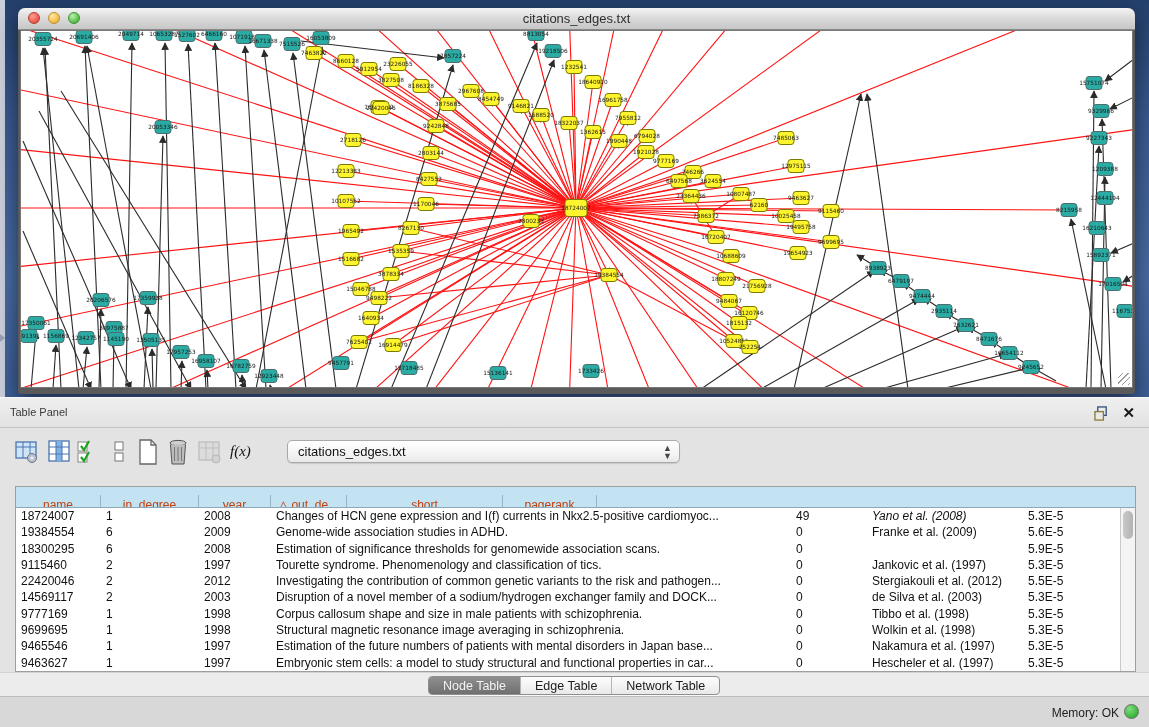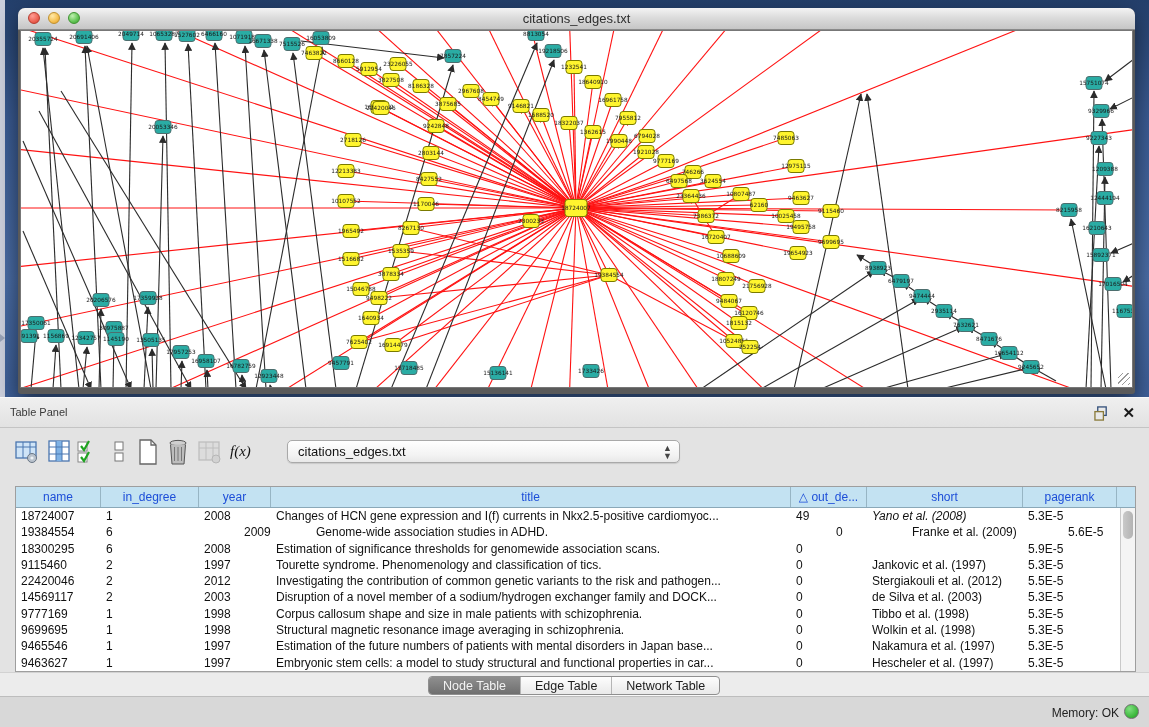--- a/index.html
+++ b/index.html
@@ -44,22 +44,22 @@
   .fx { font-size:15px; font-style:italic; font-family:"Liberation Serif", serif; color:#111; }
   .combo { position:absolute; left:287px; top:11px; width:393px; height:23px;
            background:linear-gradient(180deg,#ffffff,#f2f2f2 70%,#e8e8e8);
            border:1px solid #a9a9a9; border-radius:5px; font-size:13px; color:#111;
            line-height:21px; padding-left:10px; cursor:pointer; box-shadow:0 1px 1px rgba(0,0,0,.12); }
   .combo-arrows { position:absolute; right:7px; top:3px; font-size:9px; color:#444; line-height:8px; text-align:center; }
 
   .grid { position:absolute; left:15px; top:89px; width:1121px; height:186px;
           background:#ffffff; border:1px solid #9e9e9e; }
   .grid-head { display:flex; height:21px; background:#c3e2f2; border-bottom:1px solid #8aa8b8; }
-  .th { font-size:12px; color:#1d4ed8; text-align:center; line-height:20px;
-        border-right:1px solid #97b5c4; overflow:hidden; white-space:nowrap; flex:none; }
+  .th { font-size:12px; color:#c2410c; text-align:center; line-height:20px;
+        border-right:1px solid #97b5c4; overflow:hidden; white-space:nowrap; flex:none;margin-top:8px; }
   .grid-body { position:relative; height:163px; overflow:hidden; }
   .row { display:flex; height:16.3px; }
   .td { font-size:12px; color:#111; line-height:16px; padding-left:5px;
         overflow:hidden; white-space:nowrap; flex:none; }
   .vscroll { position:absolute; right:0px; top:21px; width:15px; height:163px;
              background:#f4f4f4; border-left:1px solid #c9c9c9; }
   .vthumb { position:absolute; left:2px; top:3px; width:10px; height:28px;
             background:linear-gradient(90deg,#c9c9c9,#b3b3b3); border-radius:5px; }
 
   .tabs-row { position:absolute; left:0; top:275px; width:1149px; height:24px;
@@ -792,39 +792,38 @@
       <span>citations_edges.txt</span>
       <span class="combo-arrows">▲<br>▼</span>
     </div>
   </div>
 
   <div class="grid">
     <div class="grid-head" id="grid-head">
         <div class="th" style="width: 85px;">name</div>
         <div class="th" style="width: 98px;">in_degree</div>
         <div class="th" style="width: 72px;">year</div>
-        <div class="th" style="width: 520px;">title</div>
         <div class="th" style="width: 76px;">△ out_de...</div>
         <div class="th" style="width: 156px;">short</div>
         <div class="th" style="width: 94px;">pagerank</div>
       </div>
     <div class="grid-body" id="grid-body">
         <div class="row">
           <div class="td" style="width: 85px;">18724007</div>
           <div class="td" style="width: 98px;">1</div>
           <div class="td" style="width: 72px;">2008</div>
           <div class="td" style="width: 520px;">Changes of HCN gene expression and I(f) currents in Nkx2.5-positive cardiomyoc...</div>
           <div class="td" style="width: 76px;">49</div>
           <div class="td" style="width: 156px; font-style: italic;">Yano et al. (2008)</div>
           <div class="td" style="width: 94px;">5.3E-5</div>
         </div>
         <div class="row">
           <div class="td" style="width: 85px;">19384554</div>
           <div class="td" style="width: 98px;">6</div>
-          <div class="td" style="width: 72px; margin-left: 40px;">2009</div>
+          <div class="td" style="width: 72px;">2009</div>
           <div class="td" style="width: 520px;">Genome-wide association studies in ADHD.</div>
           <div class="td" style="width: 76px;">0</div>
           <div class="td" style="width: 156px;">Franke et al. (2009)</div>
           <div class="td" style="width: 94px;">5.6E-5</div>
         </div>
         <div class="row">
           <div class="td" style="width: 85px;">18300295</div>
           <div class="td" style="width: 98px;">6</div>
           <div class="td" style="width: 72px;">2008</div>
           <div class="td" style="width: 520px;">Estimation of significance thresholds for genomewide association scans.</div>

